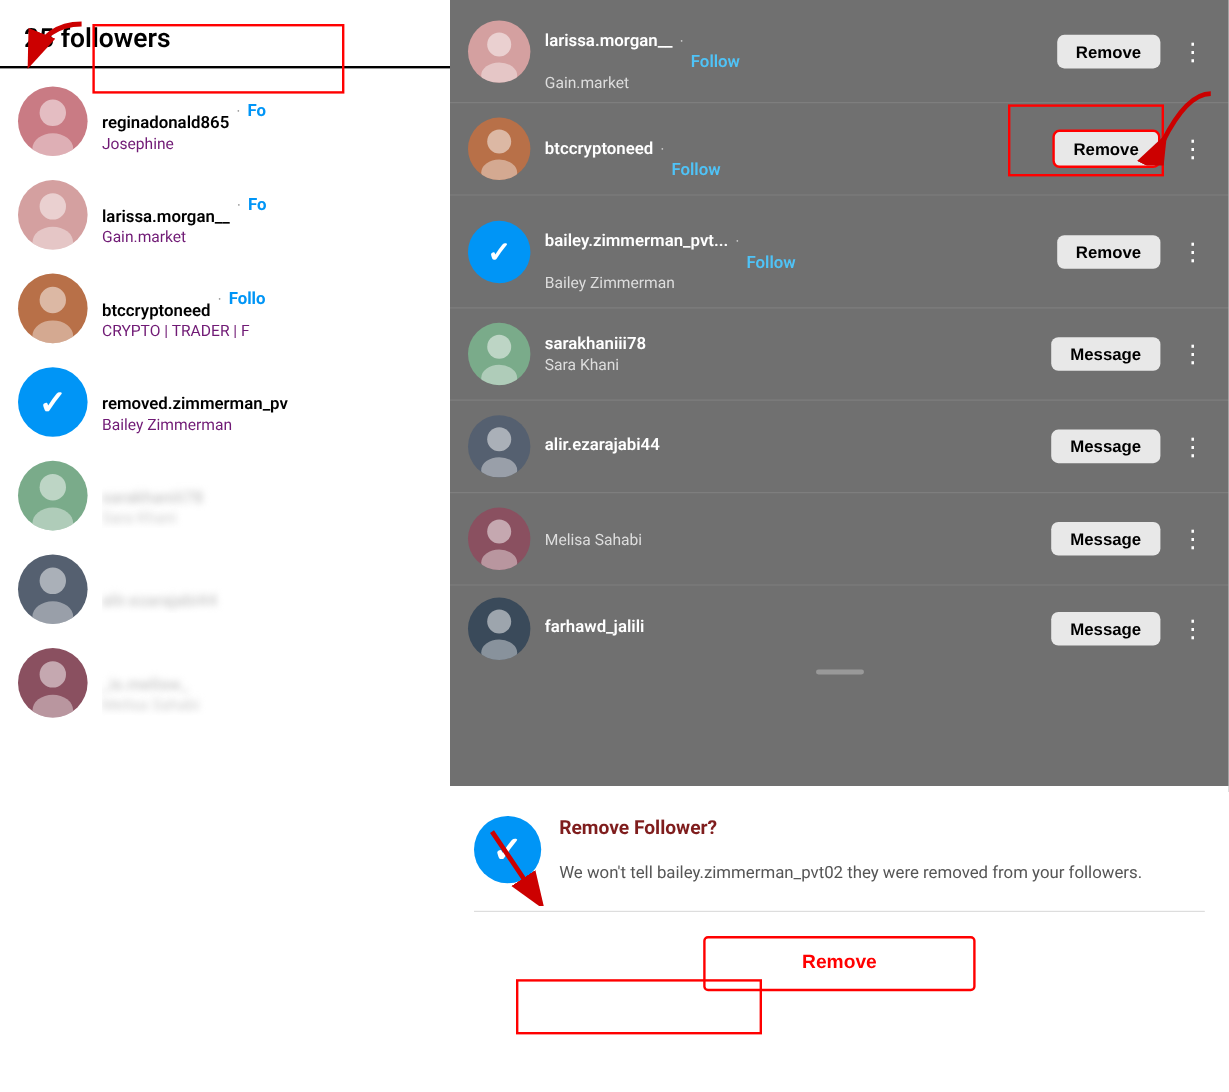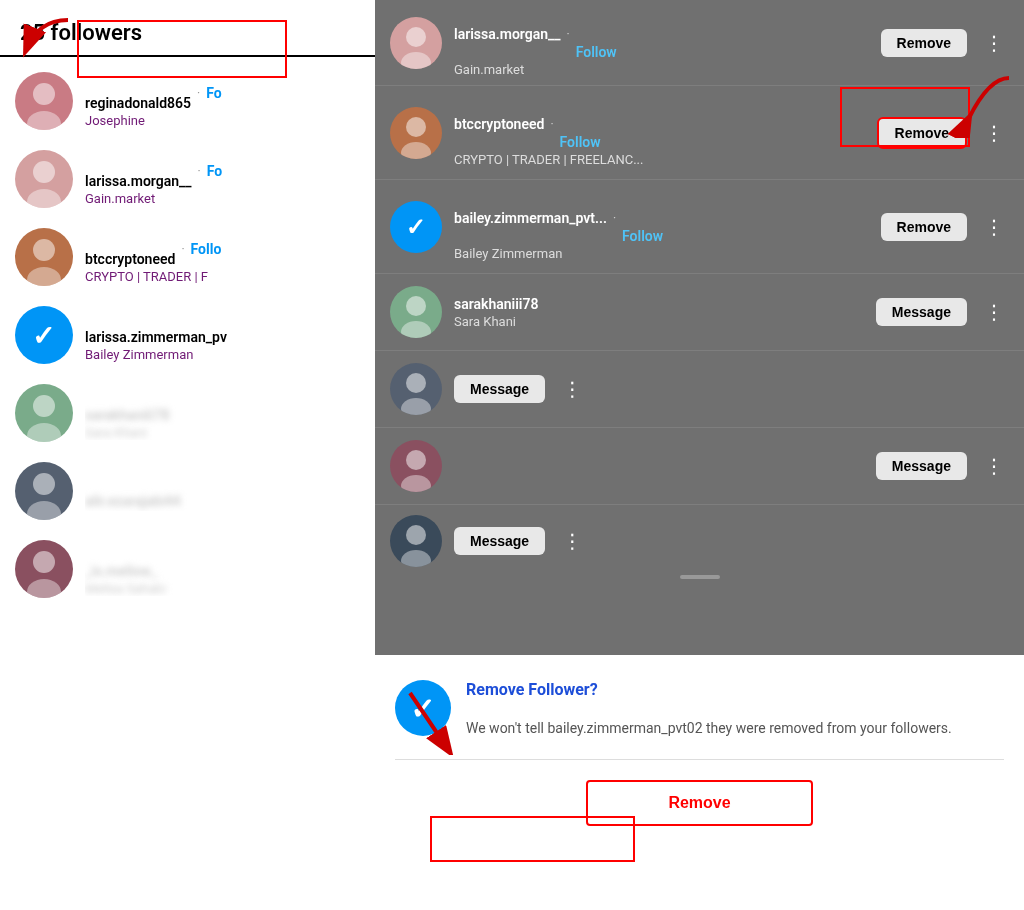--- a/index.html
+++ b/index.html
@@ -259,21 +259,21 @@
       flex-shrink: 0;
     }
 
     .sheet-text {
       flex: 1;
     }
 
     .sheet-title {
       font-size: 16px;
       font-weight: 700;
-      color: #1d4ed8;
+      color: #7f1d1d;
       margin-bottom: 6px;
     }
 
     .sheet-desc {
       font-size: 14px;
       color: #555;
       line-height: 1.4;
       margin-top: 20px;
     }
 
@@ -376,21 +376,21 @@
       <div class="display-name">CRYPTO | TRADER | F</div>
     </div>
   </div>
 
   <div class="follower-item">
     <div class="avatar-blue">
       <span class="checkmark">✓</span>
     </div>
     <div class="user-info">
       <div class="username-row">
-        <span class="username">larissa.zimmerman_pv</span>
+        <span class="username">removed.zimmerman_pv</span>
       </div>
       <div class="display-name">Bailey Zimmerman</div>
     </div>
   </div>
 
   <div class="follower-item blurred">
     <div class="avatar av-r4">
       <svg viewBox="0 0 58 58" class="person-svg">
         <circle cx="29" cy="22" r="11" fill="rgba(255,255,255,0.5)"></circle>
         <ellipse cx="29" cy="52" rx="17" ry="13" fill="rgba(255,255,255,0.4)"></ellipse>
@@ -462,21 +462,20 @@
         <circle cx="26" cy="20" r="10" fill="rgba(255,255,255,0.5)"></circle>
         <ellipse cx="26" cy="46" rx="15" ry="11" fill="rgba(255,255,255,0.4)"></ellipse>
       </svg>
     </div>
     <div class="right-user-info">
       <div class="right-username-row">
         <span class="right-username">btccryptoneed</span>
         <span class="right-dot">·</span>
         <span class="right-follow-link">Follow</span>
       </div>
-      <div class="right-display-name">CRYPTO | TRADER | FREELANC...</div>
     </div>
     <button class="action-btn highlighted">Remove</button>
     <span class="three-dots">⋮</span>
   </div>
 
   <div class="right-item">
     <div class="right-avatar-blue">
       <span style="color:#fff; font-size:24px; font-weight:bold;">✓</span>
     </div>
     <div class="right-user-info">
@@ -508,43 +507,56 @@
     <span class="three-dots">⋮</span>
   </div>
 
   <div class="right-item">
     <div class="right-avatar av-r6">
       <svg viewBox="0 0 52 52" width="52" height="52">
         <circle cx="26" cy="20" r="10" fill="rgba(255,255,255,0.5)"></circle>
         <ellipse cx="26" cy="46" rx="15" ry="11" fill="rgba(255,255,255,0.4)"></ellipse>
       </svg>
     </div>
+    <div class="right-user-info">
+      <div class="right-username-row">
+        <span class="right-username">alir.ezarajabi44</span>
+      </div>
+      <div class="right-display-name"></div>
+    </div>
     <button class="action-btn">Message</button>
     <span class="three-dots">⋮</span>
   </div>
 
   <div class="right-item">
     <div class="right-avatar av-r7">
       <svg viewBox="0 0 52 52" width="52" height="52">
         <circle cx="26" cy="20" r="10" fill="rgba(255,255,255,0.5)"></circle>
         <ellipse cx="26" cy="46" rx="15" ry="11" fill="rgba(255,255,255,0.4)"></ellipse>
       </svg>
     </div>
     <div class="right-user-info">
+      <div class="right-display-name">Melisa Sahabi</div>
     </div>
     <button class="action-btn">Message</button>
     <span class="three-dots">⋮</span>
   </div>
 
   <div class="right-item" style="padding-top:10px; padding-bottom:0; border-bottom:none;">
     <div class="right-avatar av-r8">
       <svg viewBox="0 0 52 52" width="52" height="52">
         <circle cx="26" cy="20" r="10" fill="rgba(255,255,255,0.5)"></circle>
         <ellipse cx="26" cy="46" rx="15" ry="11" fill="rgba(255,255,255,0.4)"></ellipse>
       </svg>
+    </div>
+    <div class="right-user-info">
+      <div class="right-username-row">
+        <span class="right-username">farhawd_jalili</span>
+      </div>
+      <div class="right-display-name"></div>
     </div>
     <button class="action-btn">Message</button>
     <span class="three-dots">⋮</span>
   </div>
 
   <div class="scroll-indicator"></div>
 </div>
 
 <div class="bottom-sheet">
   <div class="bottom-sheet-content">

